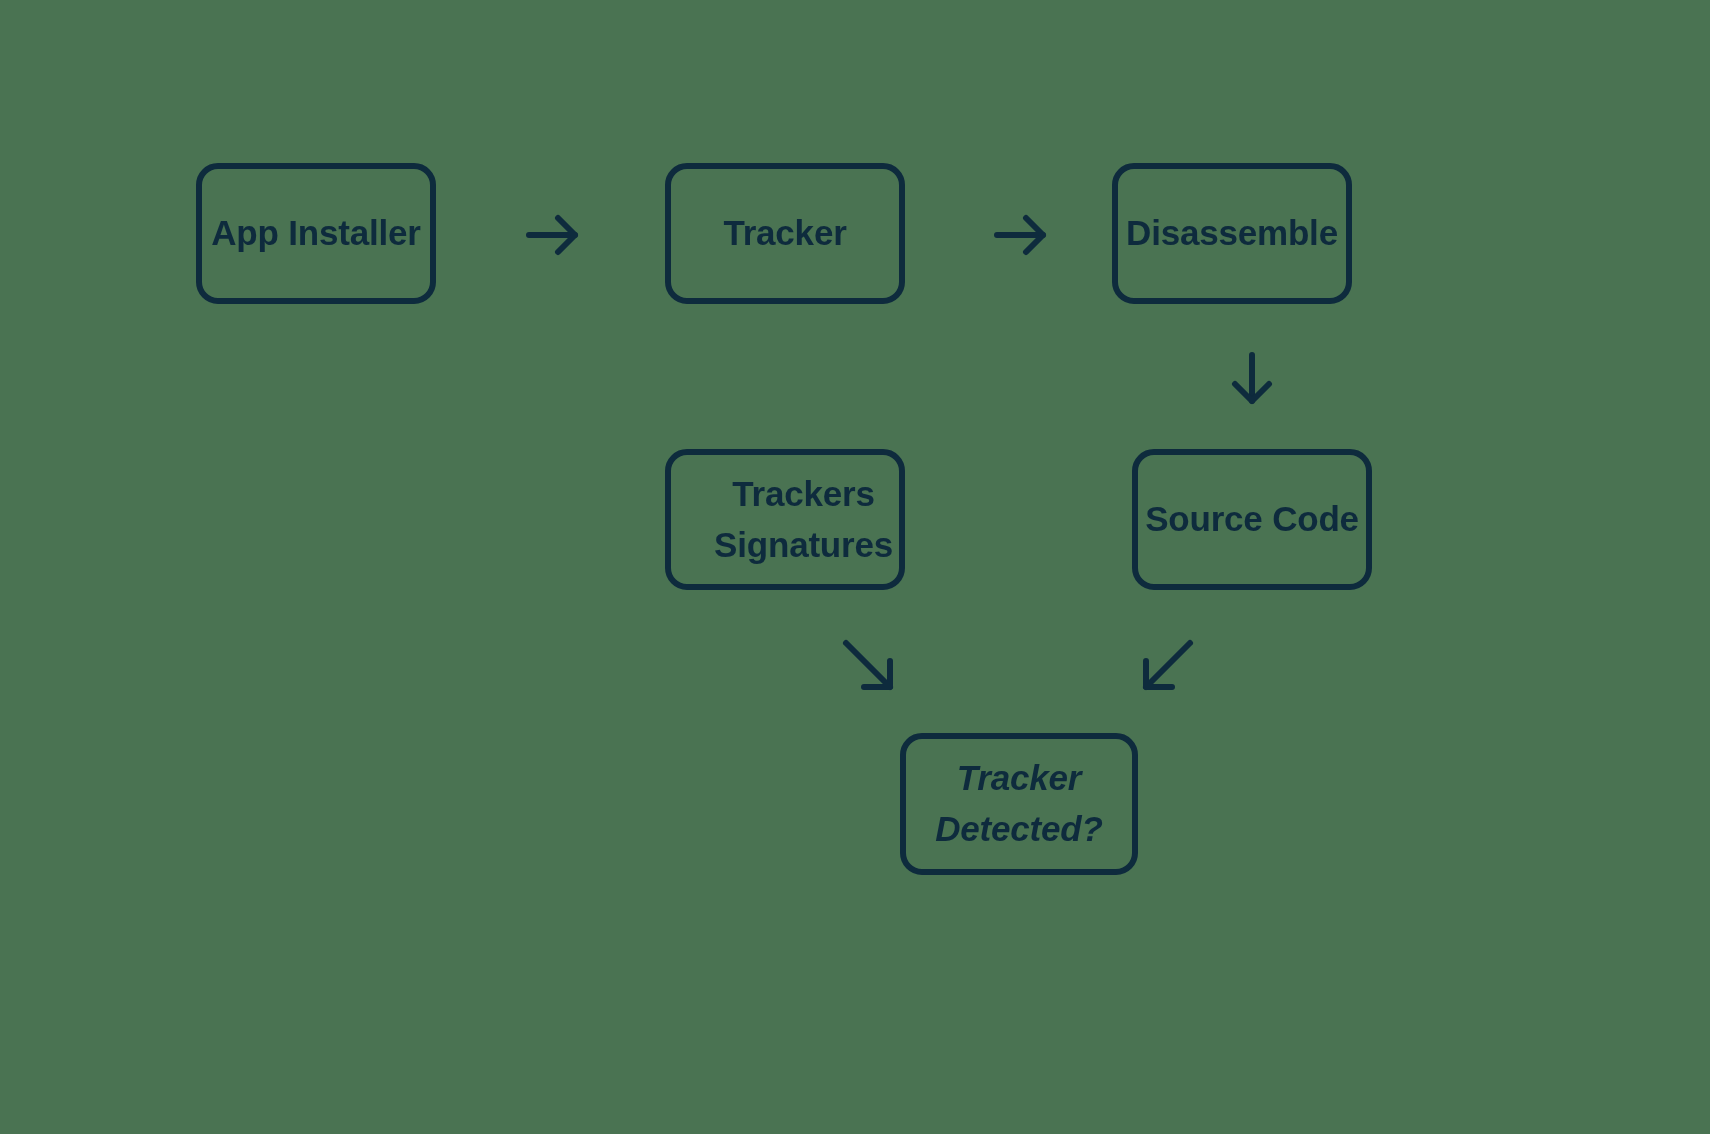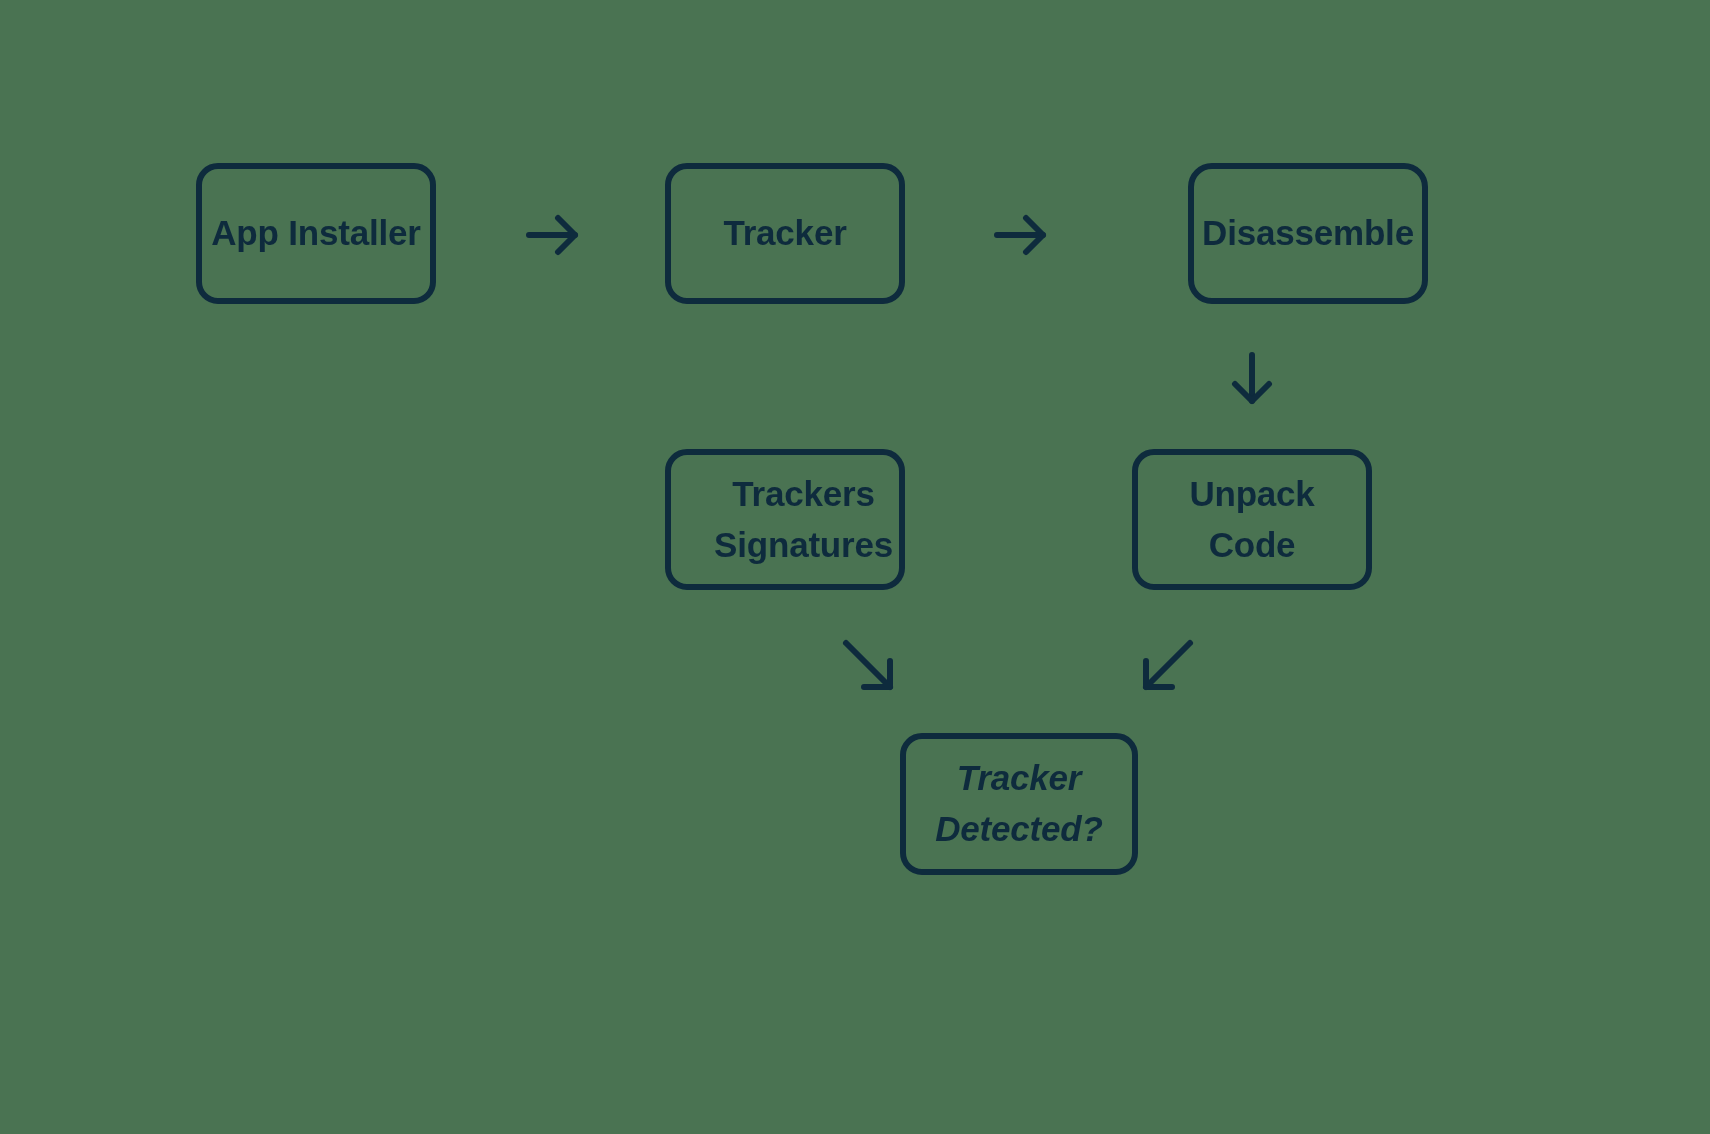--- a/index.html
+++ b/index.html
@@ -53,29 +53,29 @@
 </head>
 <body>
 
 <div id="canvas" style="background: rgb(74, 115, 82);">
     <div class="node" style="left: 196px; top: 163px; width: 240px; height: 141px; border-color: rgb(14, 43, 61);">
       <div class="node-label" style="color: rgb(14, 43, 61);">App Installer</div>
     </div>
     <div class="node" style="left: 665px; top: 163px; width: 240px; height: 141px; border-color: rgb(14, 43, 61);">
       <div class="node-label" style="color: rgb(14, 43, 61);">Tracker</div>
     </div>
-    <div class="node" style="left: 1188px; top: 163px; width: 240px; height: 141px; border-color: rgb(14, 43, 61); border-radius: 24px;">
+    <div class="node" style="left: 1112px; top: 163px; width: 240px; height: 141px; border-color: rgb(14, 43, 61);">
       <div class="node-label" style="color: rgb(14, 43, 61);">Disassemble</div>
     </div>
     <div class="node" style="left: 665px; top: 449px; width: 240px; height: 141px; border-color: rgb(14, 43, 61); justify-content: flex-end;">
       <div class="node-label" style="color: rgb(14, 43, 61);">Trackers
 Signatures</div>
     </div>
     <div class="node" style="left: 1132px; top: 449px; width: 240px; height: 141px; border-color: rgb(14, 43, 61);">
-      <div class="node-label" style="color: rgb(14, 43, 61);">Unpack Code</div>
+      <div class="node-label" style="color: rgb(14, 43, 61);">Source Code</div>
     </div>
     <div class="node" style="left: 900px; top: 733px; width: 238px; height: 142px; border-color: rgb(14, 43, 61); font-style: italic;">
       <div class="node-label" style="color: rgb(14, 43, 61);">Tracker
 Detected?</div>
     </div>
     <div class="arrow" style="left: 526px; top: 210px; width: 52px; height: 50px;">
       <svg width="52" height="50" viewBox="0 0 52 50">
         <g stroke="#0e2b3d" stroke-width="6" fill="none" stroke-linecap="round" stroke-linejoin="round">
           <polyline points="3,25 49,25"></polyline>
           <polyline points="32,8 49,25 32,42"></polyline>

